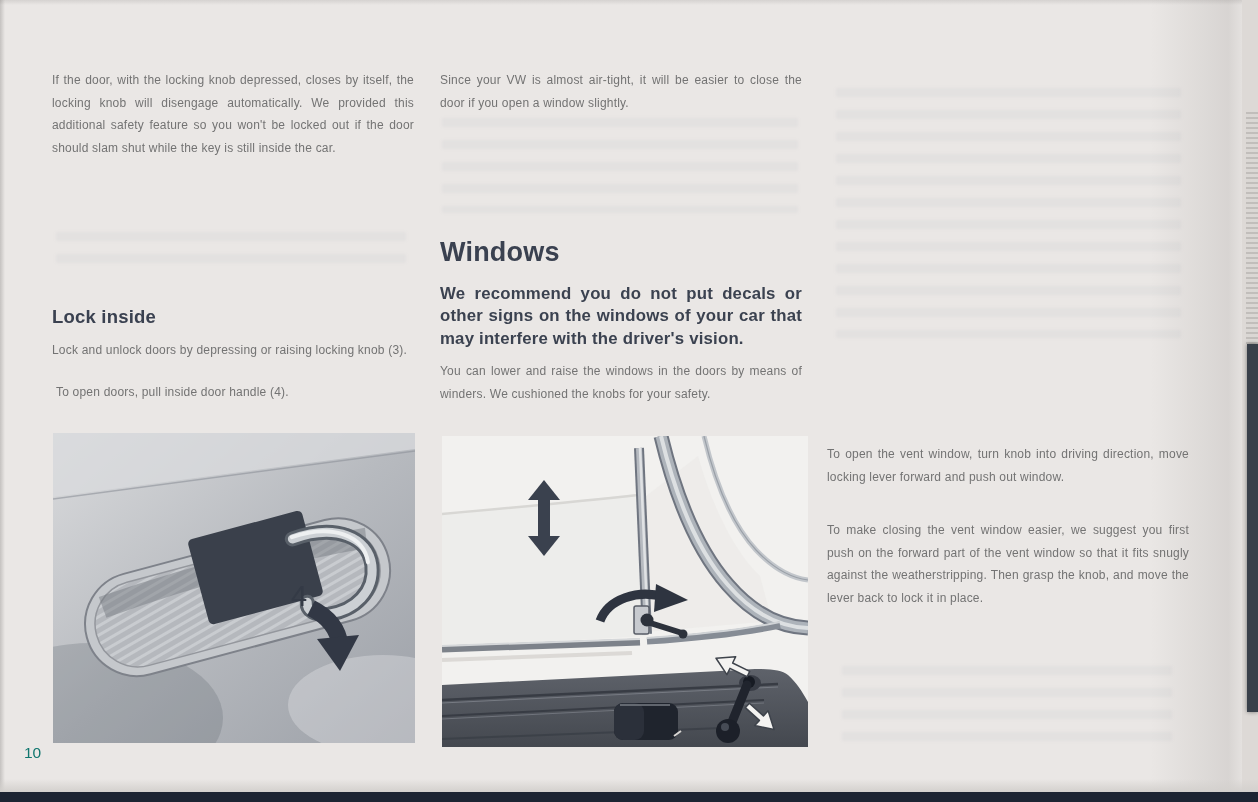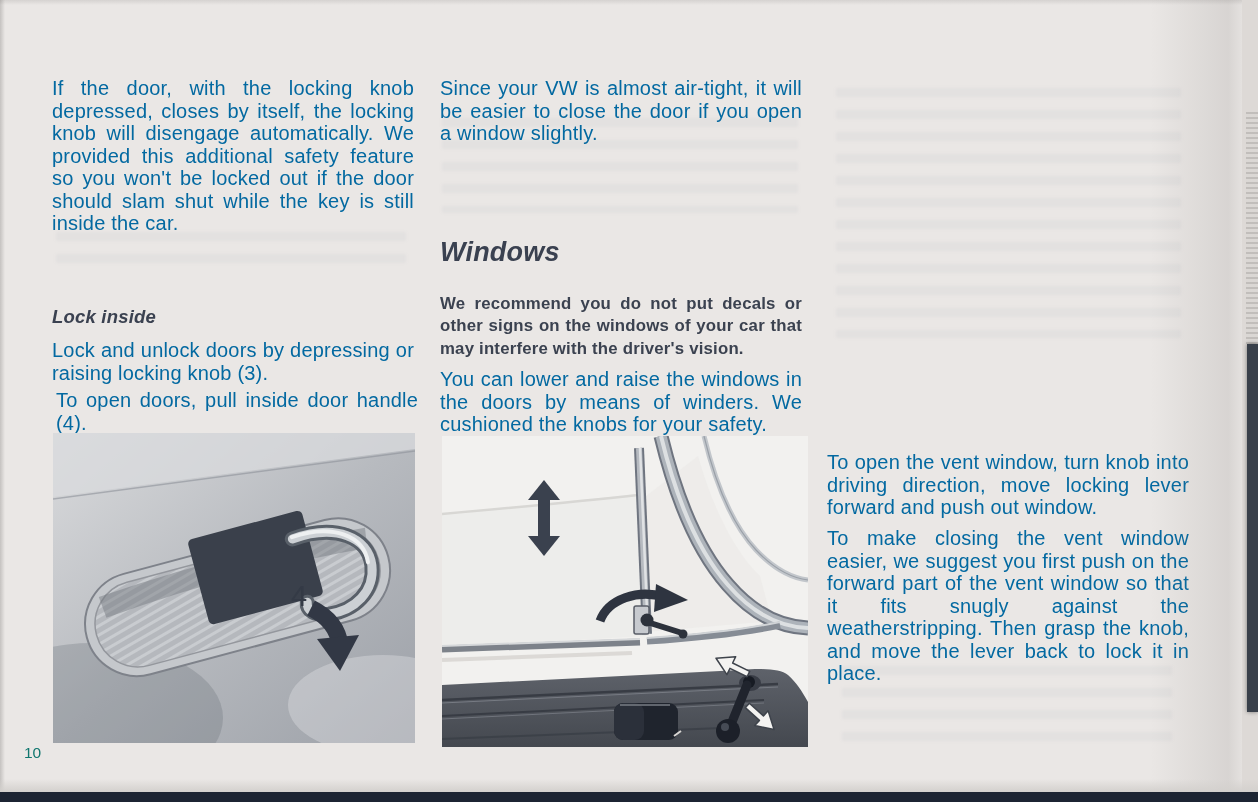--- a/index.html
+++ b/index.html
@@ -4,31 +4,31 @@
 <style>
   html,body{margin:0;padding:0;}
   body{width:1258px;height:802px;overflow:hidden;background:#b9b6b3;}
   #page{
     position:relative;width:1258px;height:802px;
     background:#eae7e5;overflow:hidden;
     font-family:"Liberation Sans", sans-serif;
     color:#424957;
   }
   .para{
-    position:absolute;width:362px;font-size:20px;line-height:22.5px;
-    text-align:justify;letter-spacing:.2px;color:#0369a1;
+    position:absolute;width:362px;font-size:12px;line-height:22.5px;
+    text-align:justify;letter-spacing:.2px;color:#737373;
   }
-  .heading{position:absolute;font-weight:700;color:#3a4150;letter-spacing:.2px;font-style:italic;}
+  .heading{position:absolute;font-weight:700;color:#3a4150;letter-spacing:.2px;}
   #left-p1{left:52px;top:57px;}
   #left-h {left:52px;top:287px;font-size:18.5px;}
   #left-p2{left:52px;top:317px;margin-top:22px;}
   #left-p3{left:56px;top:369px;}
   #mid-p1 {left:440px;top:57px;}
   #mid-h  {left:440px;top:215px;font-size:27px;}
-  #mid-warn{left:440px;top:276px;font-weight:700;font-size:16.8px;color:#3b4250;}
+  #mid-warn{left:440px;top:266px;font-weight:700;font-size:16.8px;color:#3b4250;}
   #mid-p2 {left:440px;top:348px;}
   #right-p1{left:827px;top:431px;}
   #right-p2{left:827px;top:507px;}
   #page-number{position:absolute;left:24px;top:744px;font-size:15.5px;color:#0f766e;}
   .photo{position:absolute;}
   #photo-door-handle{left:53px;top:433px;width:362px;height:310px;}
   #photo-vent-window{left:442px;top:436px;width:366px;height:311px;}
   .photo svg{display:block;}
   
   .bleed{

